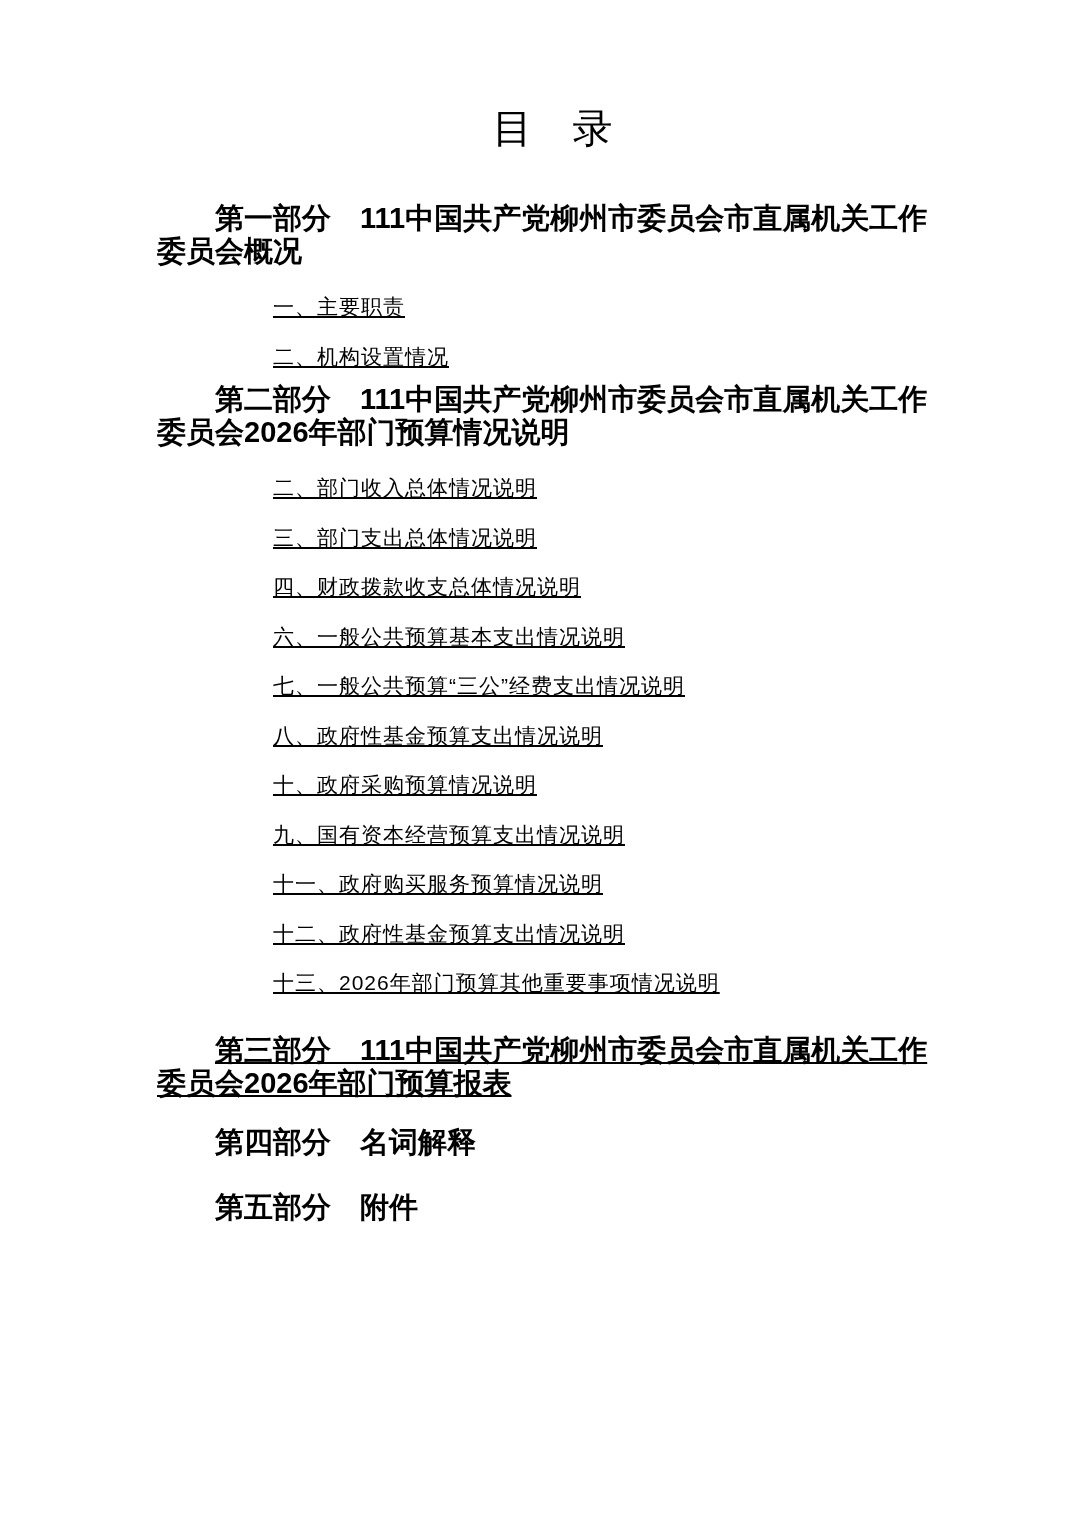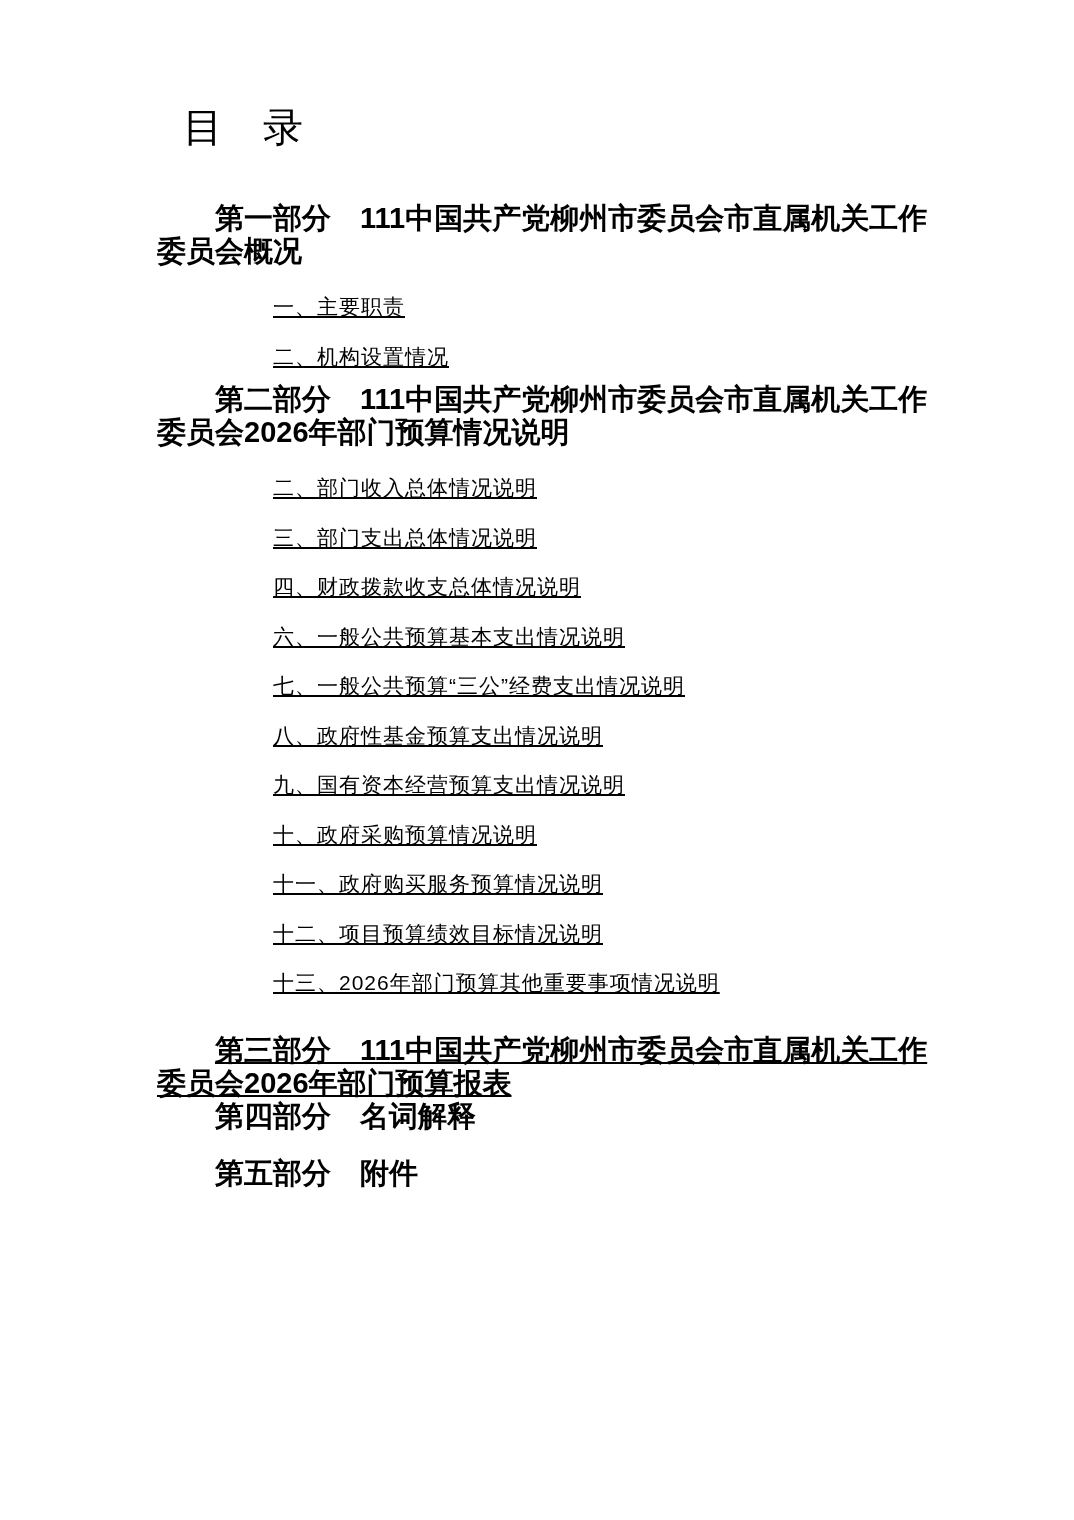--- a/index.html
+++ b/index.html
@@ -16,34 +16,33 @@
   }
   .page {
     box-sizing: border-box;
     width: 1074px;
     height: 1520px;
     padding: 0 152px 0 157px;
   }
   .doc-title {
     padding-top: 108px;
     padding-left: 26px;
-    text-align: left;
+    text-align: center;
     font-size: 40px;
     line-height: 40px;
     font-weight: 400;
     white-space: pre;
-    font-family: Liberation Serif, serif;
   }
   .sections { margin: 0; }
   .section { margin: 0; }
   .sections > .section:nth-child(1) { margin-top: 54px; }
   .sections > .section:nth-child(2) { margin-top: 2px; }
   .sections > .section:nth-child(3) { margin-top: 26px; text-decoration: underline; }
-  .sections > .section:nth-child(4) { }
-  .sections > .section:nth-child(5) { margin-top: 24px; }
+  .sections > .section:nth-child(4) { margin-top: 26px; }
+  .sections > .section:nth-child(5) { margin-top: 32px; }
   .section-heading {
     font-size: 29px;
     line-height: 33px;
     font-weight: 700;
     white-space: pre;
     text-indent: 58px;
   }
   .toc-list {
     margin-top: 14px;
   }
@@ -77,24 +76,24 @@
     <div class="section">
       <div class="section-heading">第二部分　111中国共产党柳州市委员会市直属机关工作
 委员会2026年部门预算情况说明</div>
       <div class="toc-list">
           <div class="toc-item">二、部门收入总体情况说明</div>
           <div class="toc-item">三、部门支出总体情况说明</div>
           <div class="toc-item">四、财政拨款收支总体情况说明</div>
           <div class="toc-item">六、一般公共预算基本支出情况说明</div>
           <div class="toc-item">七、一般公共预算“三公”经费支出情况说明</div>
           <div class="toc-item">八、政府性基金预算支出情况说明</div>
+          <div class="toc-item">十、政府采购预算情况说明</div>
           <div class="toc-item">九、国有资本经营预算支出情况说明</div>
-          <div class="toc-item">十、政府采购预算情况说明</div>
           <div class="toc-item">十一、政府购买服务预算情况说明</div>
-          <div class="toc-item">十二、项目预算绩效目标情况说明</div>
+          <div class="toc-item">十二、政府性基金预算支出情况说明</div>
           <div class="toc-item">十三、2026年部门预算其他重要事项情况说明</div>
         </div>
     </div>
 
     <div class="section">
       <div class="section-heading">第三部分　111中国共产党柳州市委员会市直属机关工作
 委员会2026年部门预算报表</div>
     </div>
 
     <div class="section">

